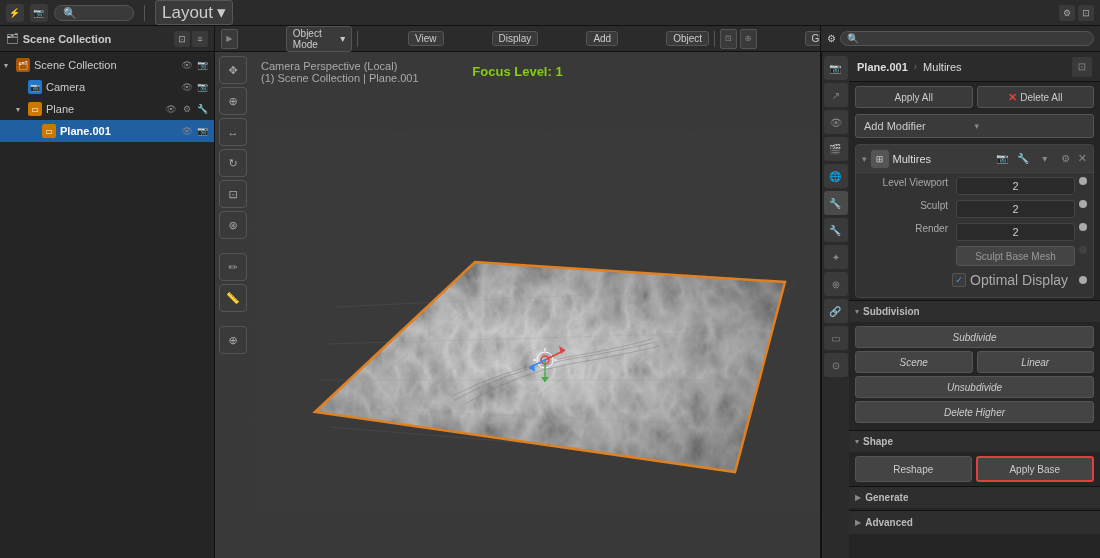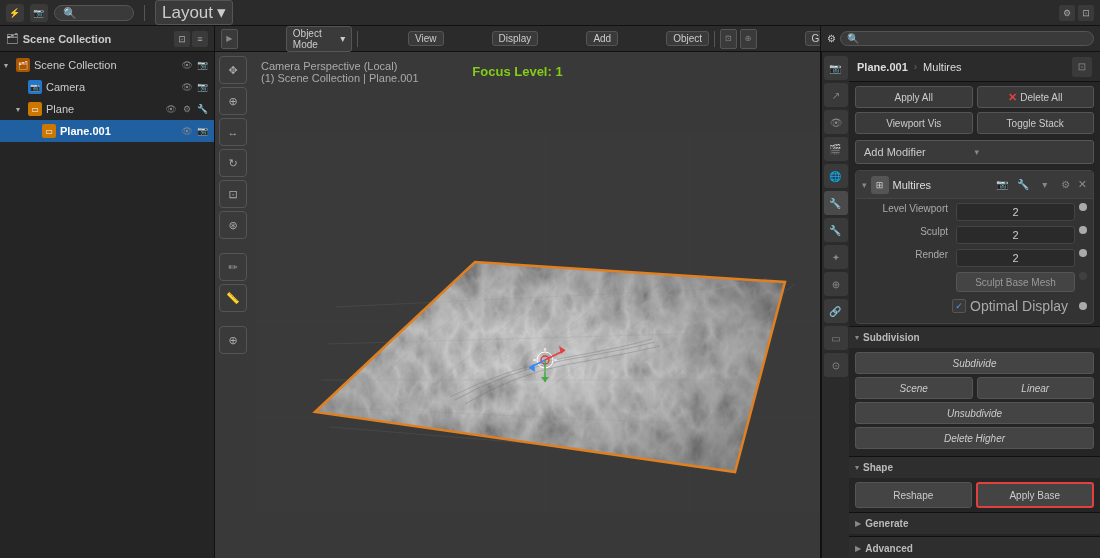--- a/index.html
+++ b/index.html
@@ -772,28 +772,20 @@
         <div class="modifier-actions">
           <div class="modifier-action-btn">
             <span>Apply All</span>
           </div>
           <div class="modifier-action-btn">
             <span class="x-btn">✕</span>
             <span>Delete All</span>
           </div>
         </div>
 
-        <div class="modifier-actions" style="padding-top:0;">
-          <div class="modifier-action-btn">
-            <span>Viewport Vis</span>
-          </div>
-          <div class="modifier-action-btn">
-            <span>Toggle Stack</span>
-          </div>
-        </div>
 
         <div class="add-modifier-bar">
           <span>Add Modifier</span>
           <span class="chevron">▾</span>
         </div>
 
         <div class="modifier-card">
           <div class="modifier-card-header">
             <span class="mod-collapse-btn">▾</span>
             <div class="mod-icon">⊞</div>

